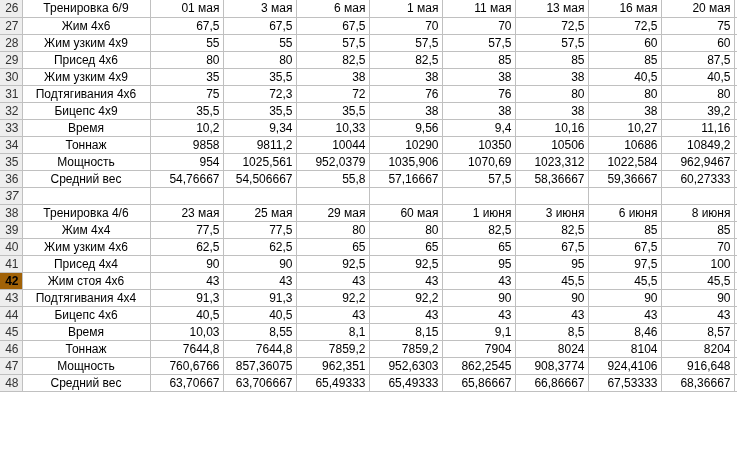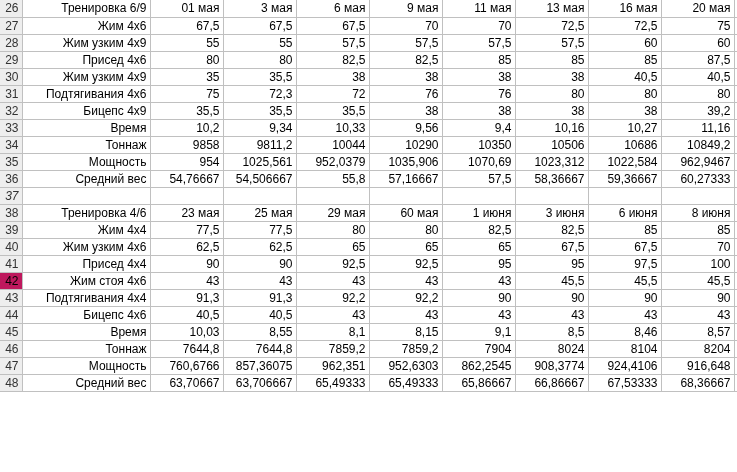--- a/index.html
+++ b/index.html
@@ -36,27 +36,27 @@
     background: #eeeeee;
     color: #333333;
     text-align: right;
     width: 22px;
     border-right: 1px solid #b0b0b0;
     font-size: 11px;
     padding-right: 3px;
     margin-left: 36px;
   }
   td.rowhdr.sel {
-    background: #be185d;
+    background: #a16207;
     color: #000000;
-    font-weight: normal;
+    font-weight: bold;
   }
   td.label {
     width: 128px;
-    text-align: right;
+    text-align: center;
   }
   td.val {
     width: 73px;
     text-align: right;
   }
   td.valtext {
     width: 73px;
     text-align: right;
   }
   tr.blank td {
@@ -69,21 +69,21 @@
 
 <table class="sheet">
   <tbody>
 
     <tr>
       <td class="rowhdr">26</td>
       <td class="label">Тренировка 6/9</td>
       <td class="valtext">01 мая</td>
       <td class="valtext">3 мая</td>
       <td class="valtext">6 мая</td>
-      <td class="valtext">9  мая</td>
+      <td class="valtext">1  мая</td>
       <td class="valtext">11 мая</td>
       <td class="valtext">13 мая</td>
       <td class="valtext">16 мая</td>
       <td class="valtext">20 мая</td>
       <td class="valtext">21 мая</td>
     </tr>
 
     <tr>
       <td class="rowhdr">27</td>
       <td class="label">Жим 4х6</td>

